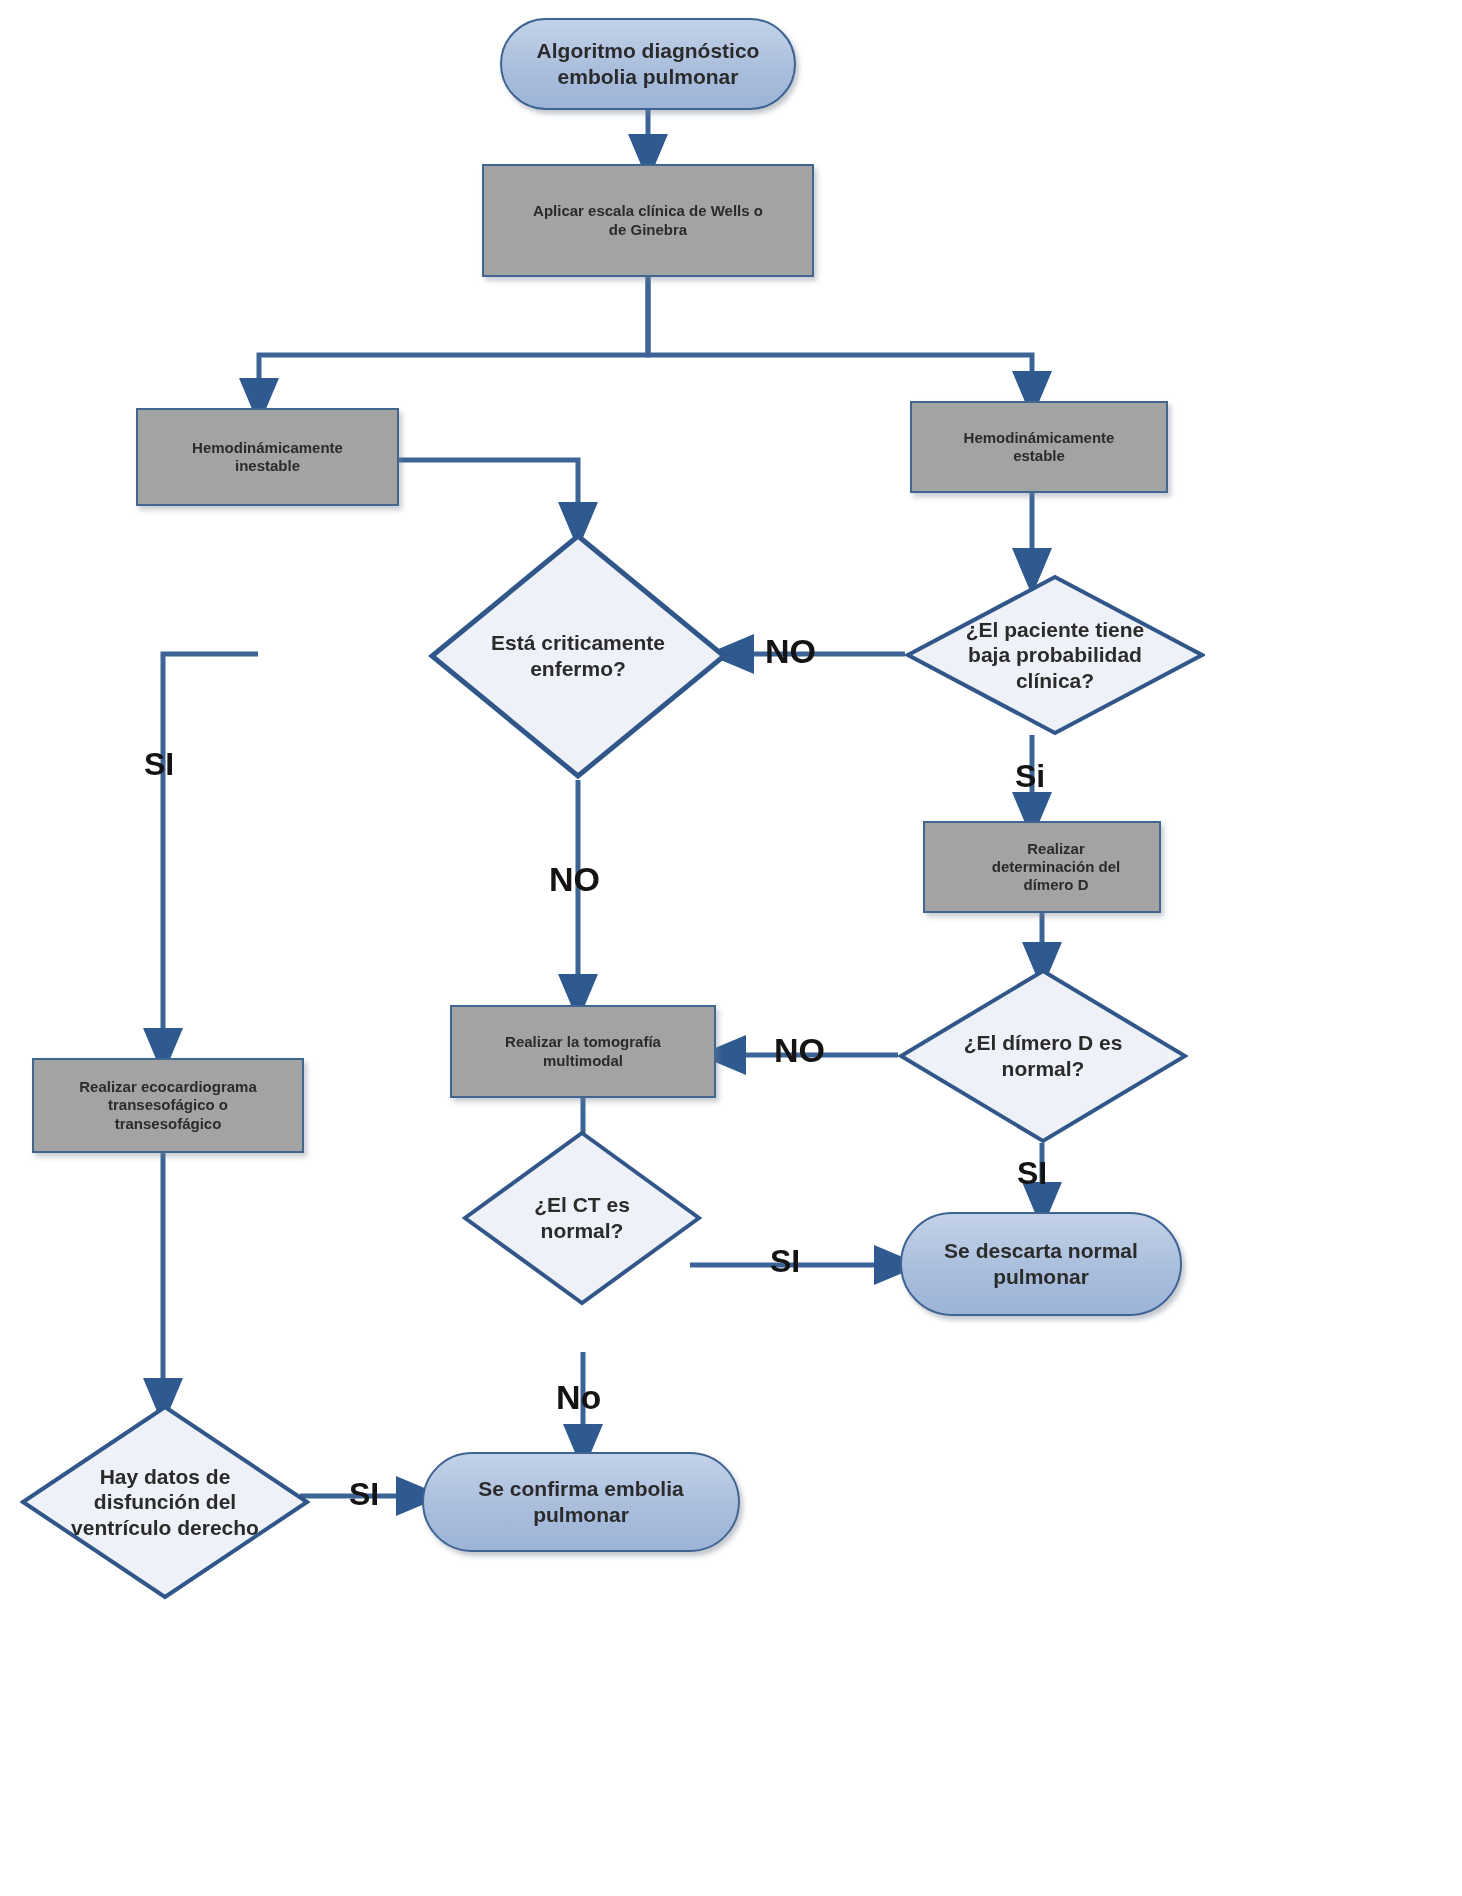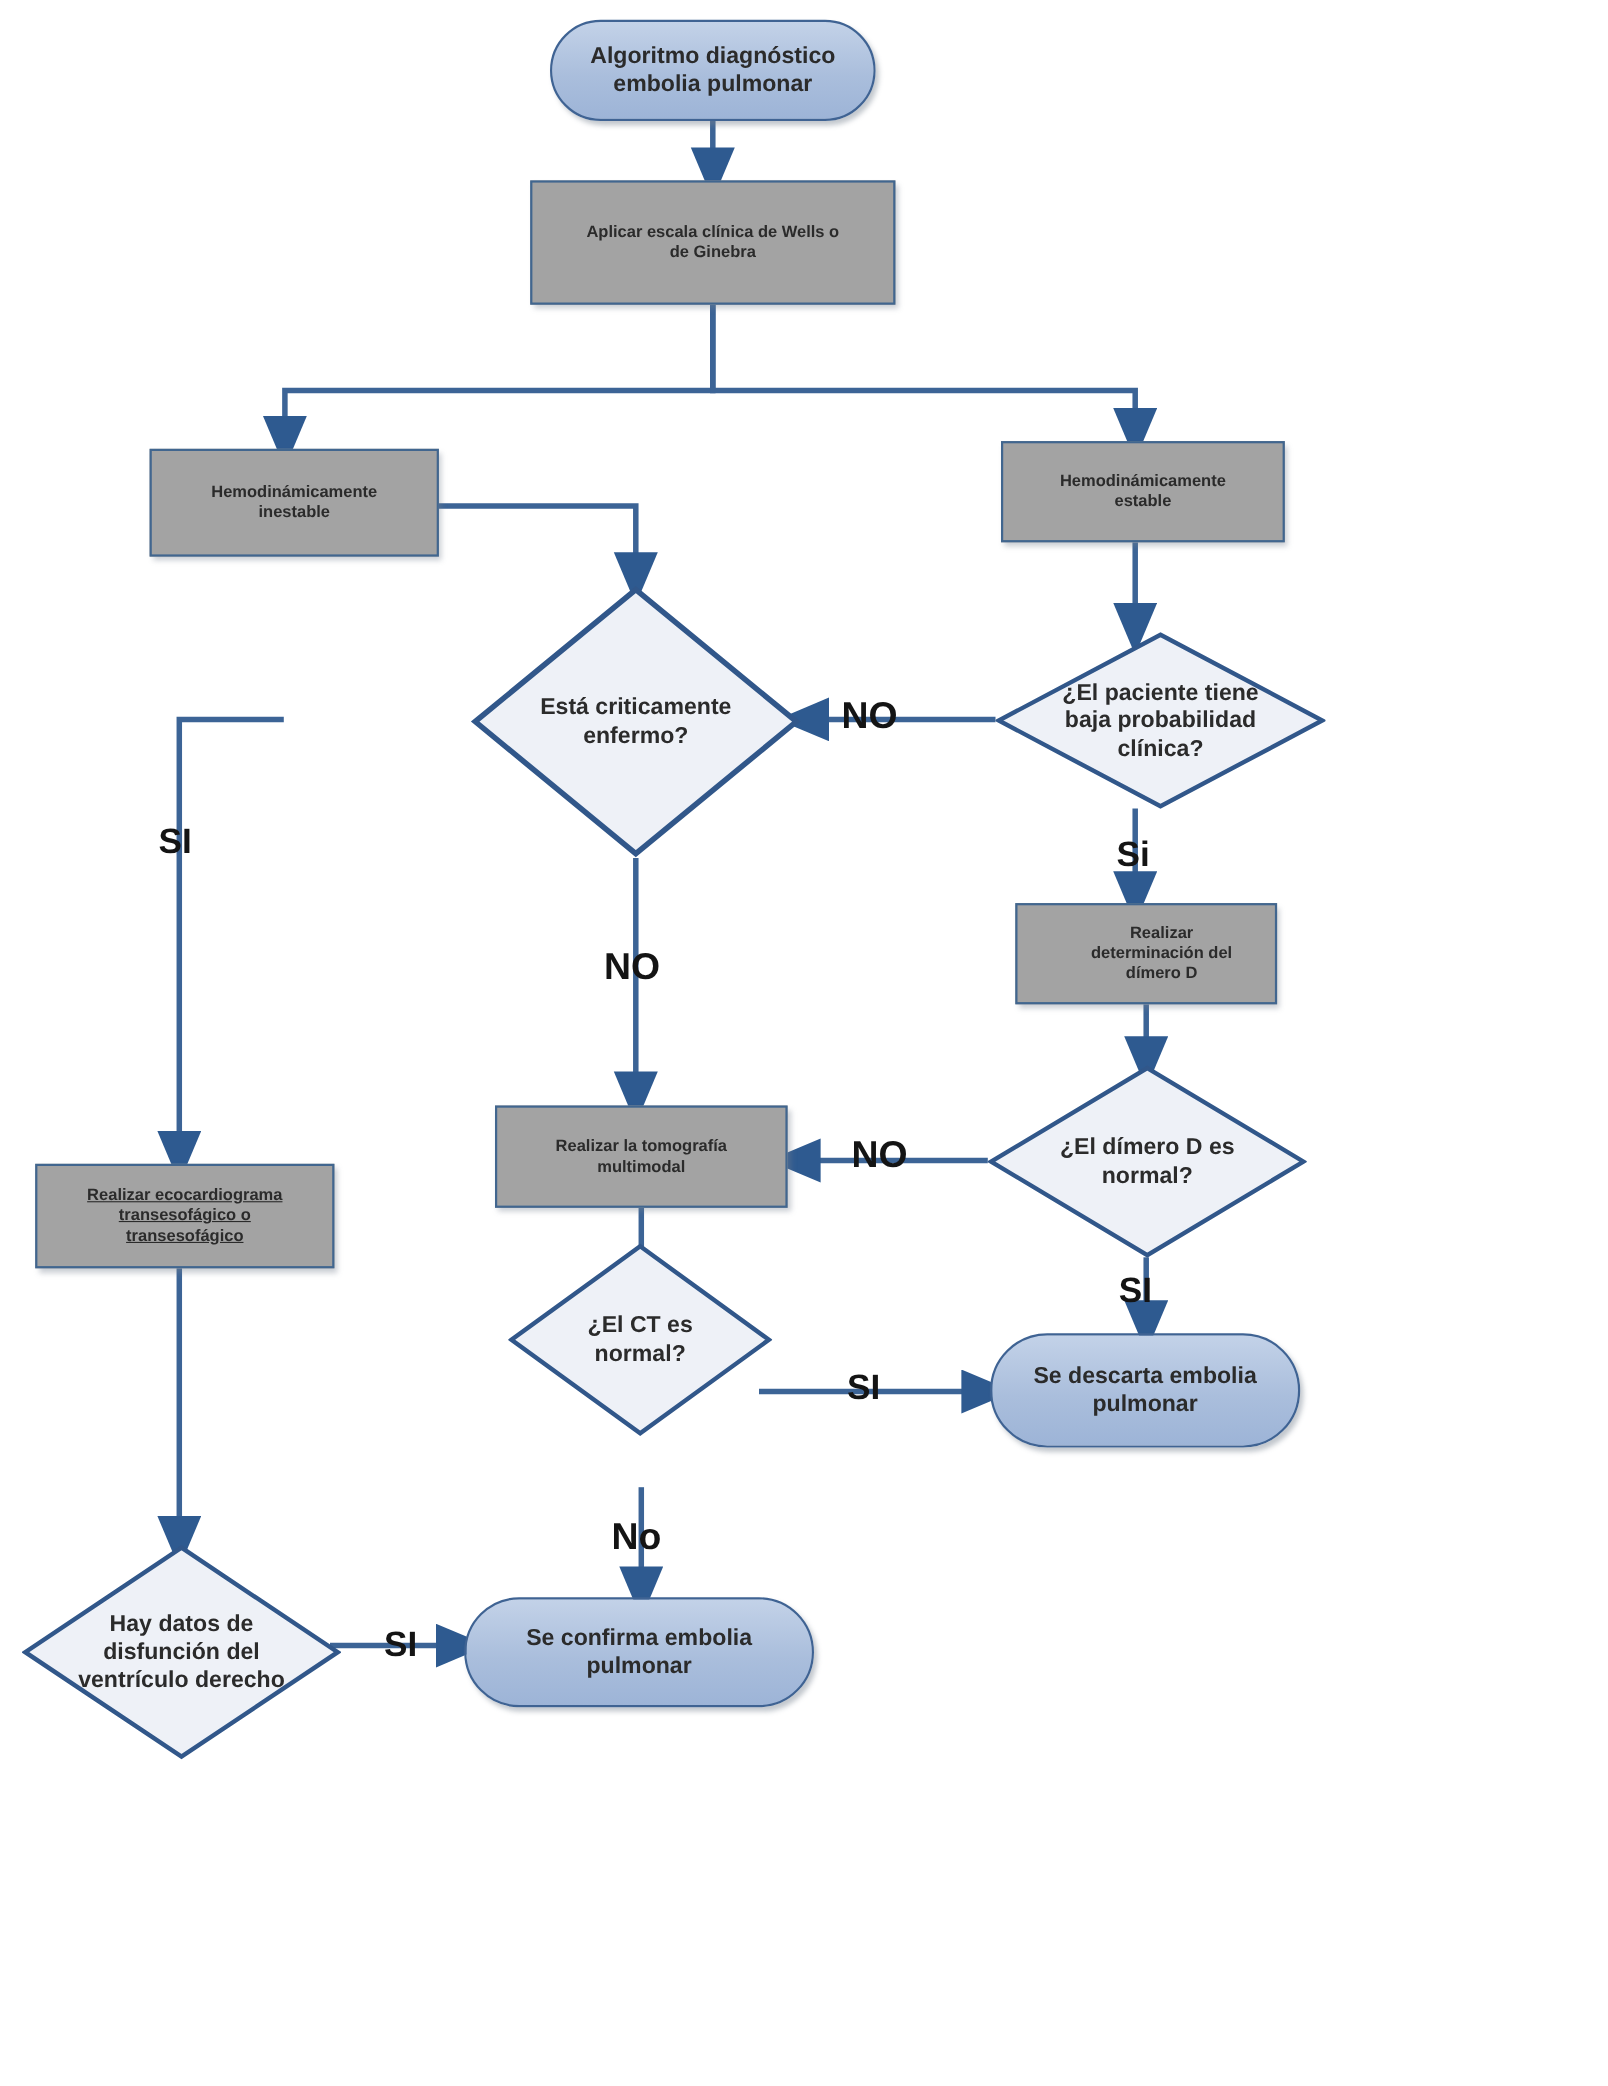--- a/index.html
+++ b/index.html
@@ -168,21 +168,21 @@
     <span class="txt"><span>Realizar</span><br><span>determinación del</span><br><span>dímero D</span></span>
   </div>
 
   <div class="node decision" style="left:898px;top:968px;width:290px;height:176px;">
     <svg class="dia" viewBox="0 0 290 176" preserveAspectRatio="none">
       <polygon points="145,3 287,88 145,173 3,88" fill="#eef1f7" stroke="#31578a" stroke-width="4"></polygon>
     </svg>
     <span class="txt"><span>¿El dímero D es</span><br><span>normal?</span></span>
   </div>
 
-  <div class="node process" style="left:32px;top:1058px;width:272px;height:95px;text-decoration:underline;">
+  <div class="node process" style="left:32px;top:1058px;width:272px;height:95px;">
     <span class="txt"><span>Realizar ecocardiograma</span><br><span>transesofágico o</span><br><span>transesofágico</span></span>
   </div>
 
   <div class="node process" style="left:450px;top:1005px;width:266px;height:93px;text-align:center;">
     <span class="txt"><span>Realizar la tomografía</span><br><span>multimodal</span></span>
   </div>
 
   <div class="node decision" style="left:462px;top:1130px;width:240px;height:176px;">
     <svg class="dia" viewBox="0 0 240 176" preserveAspectRatio="none">
       <polygon points="120,3 237,88 120,173 3,88" fill="#eef1f7" stroke="#31578a" stroke-width="4"></polygon>
@@ -191,21 +191,21 @@
   </div>
 
   <div class="node decision" style="left:20px;top:1404px;width:290px;height:196px;">
     <svg class="dia" viewBox="0 0 290 196" preserveAspectRatio="none">
       <polygon points="145,3 287,98 145,193 3,98" fill="#eef1f7" stroke="#31578a" stroke-width="4"></polygon>
     </svg>
     <span class="txt"><span>Hay datos de</span><br><span>disfunción del</span><br><span>ventrículo derecho</span></span>
   </div>
 
   <div class="node terminator" style="left:900px;top:1212px;width:282px;height:104px;">
-    <span class="txt"><span>Se descarta embolia</span><br><span>pulmonar</span></span>
+    <span class="txt"><span>Se descarta normal</span><br><span>pulmonar</span></span>
   </div>
 
   <div class="node terminator" style="left:422px;top:1452px;width:318px;height:100px;">
     <span class="txt"><span>Se confirma embolia</span><br><span>pulmonar</span></span>
   </div>
 
   <div class="elabel" style="left:144px;top:748px;font-size:32px;">SI</div>
 
   <div class="elabel" style="left:765px;top:634px;font-size:34px;">NO</div>
 

